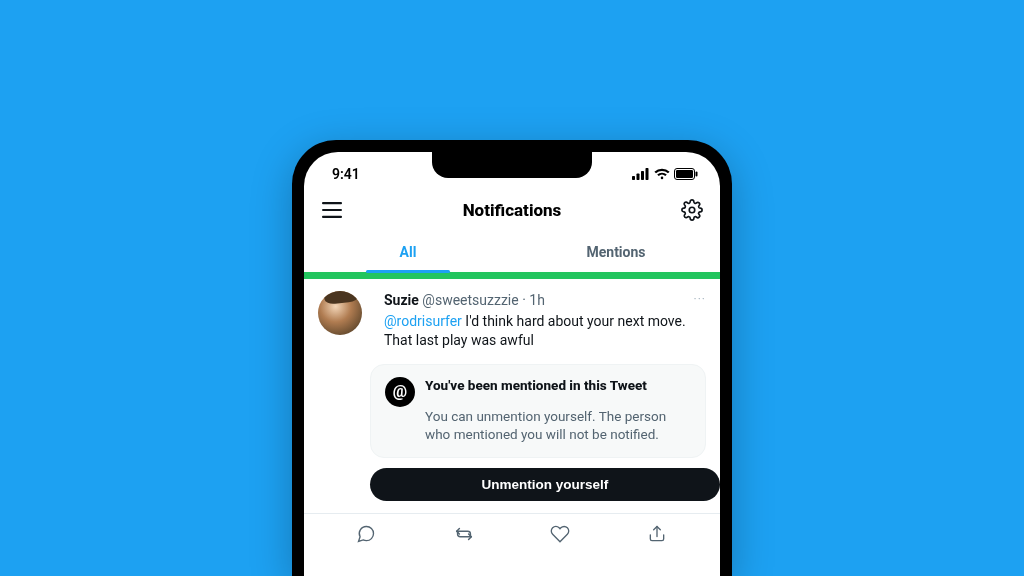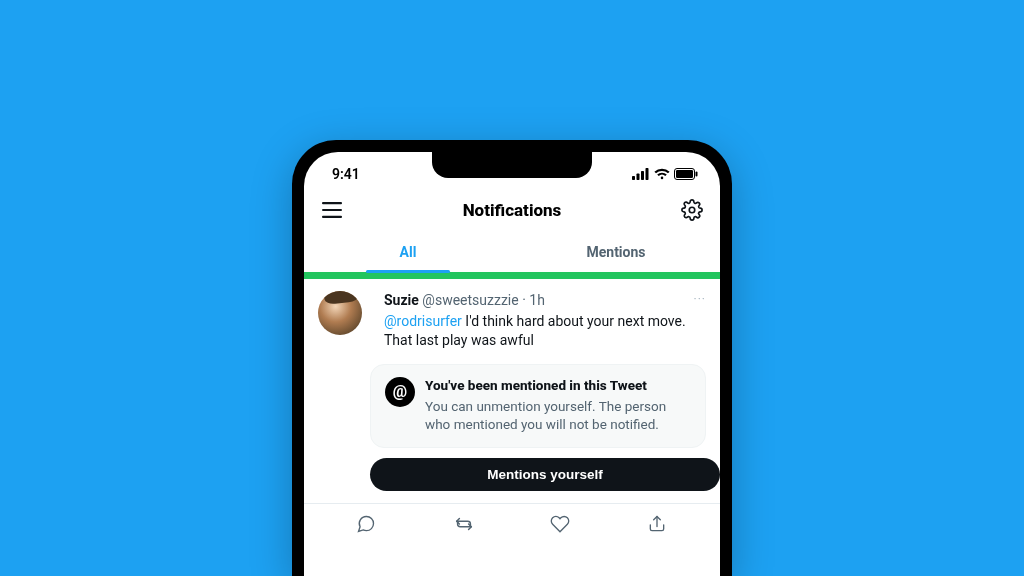--- a/index.html
+++ b/index.html
@@ -114,21 +114,21 @@
     align-items:flex-start;
   }
   .at-badge {
     width:30px; height:30px; border-radius:50%;
     background:#000; color:#fff;
     display:flex; align-items:center; justify-content:center;
     font-size:16px; font-weight:700;
     flex-shrink:0;
   }
   .callout-text { font-size:13.5px; }
-  .callout-title { font-weight:800; color:#0f1419; margin-bottom:4px; }
+  .callout-title { font-weight:800; color:#0f1419; margin-bottom:14px; }
   .callout-desc { color:#536471; line-height:1.35; }
   .unmention-btn {
     margin:10px 0 0 66px;
     background:#0f1419;
     color:#fff;
     border:none;
     font-weight:700;
     padding:9px 16px;
     border-radius:20px;
     font-size:13.5px;
@@ -215,21 +215,21 @@
     </div>
 
     <div class="callout">
       <div class="at-badge">@</div>
       <div class="callout-text">
         <div class="callout-title">You've been mentioned in this Tweet</div>
         <div class="callout-desc">You can unmention yourself. The person who mentioned you will not be notified.</div>
       </div>
     </div>
 
-    <button class="unmention-btn">Mentions yourself</button>
+    <button class="unmention-btn">Unmention yourself</button>
 
     <div class="bottom-bar">
       <span class="bicon">
         <svg width="20" height="20" viewBox="0 0 24 24" fill="none" stroke="#536471" stroke-width="1.6">
             <path d="M21 11.5a8.38 8.38 0 01-8.5 8.5 8.5 8.5 0 01-3.8-.9L3 21l1.9-5.7A8.38 8.38 0 0112.5 3 8.38 8.38 0 0121 11.5z"></path>
           </svg>
       </span>
       <span class="bicon">
         <svg width="22" height="20" viewBox="0 0 24 20" fill="none" stroke="#536471" stroke-width="1.6" stroke-linecap="round" stroke-linejoin="round">
             <path d="M7 4L4 7l3 3"></path>

